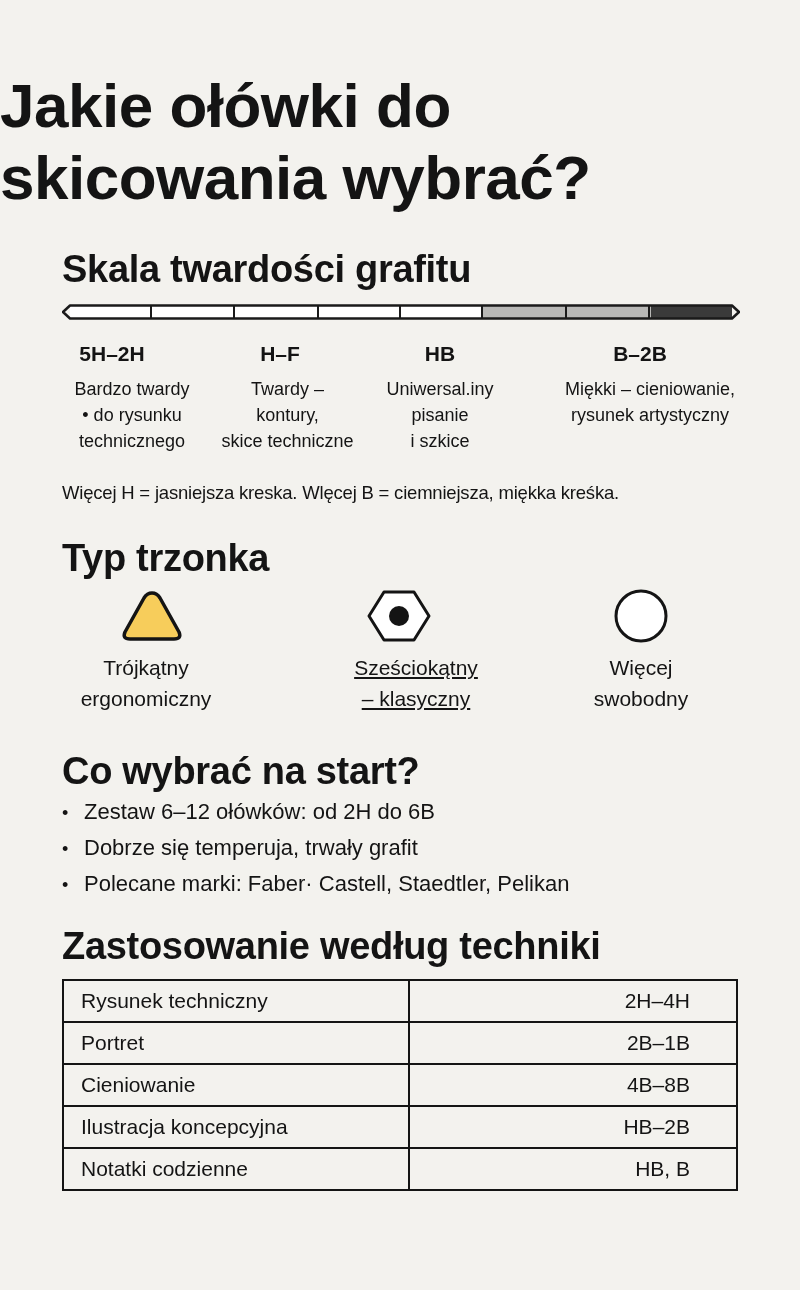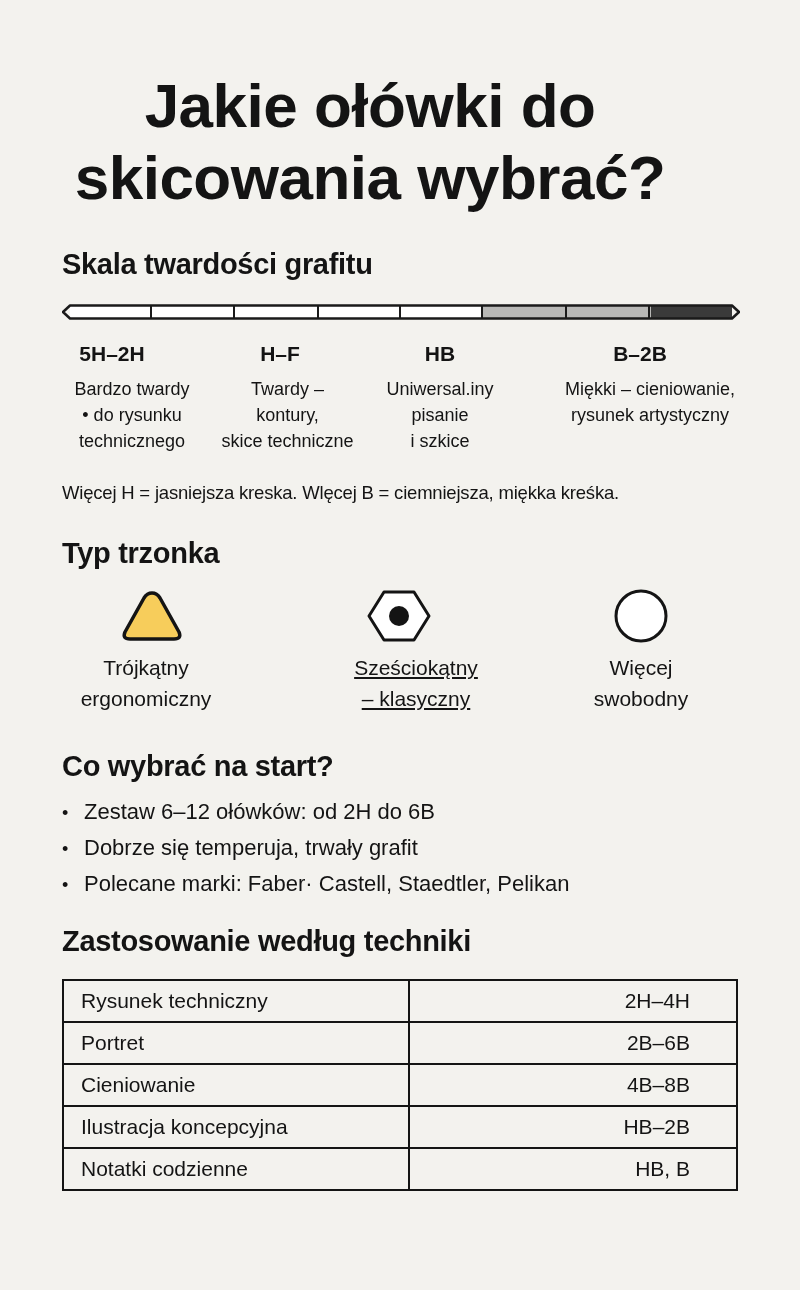--- a/index.html
+++ b/index.html
@@ -6,27 +6,26 @@
     body {
       width: 800px; height: 1290px;
       background: #f3f2ee;
       color: #141414;
       font-family: "Liberation Sans", sans-serif;
       position: relative;
       overflow: hidden;
     }
     .title {
       position: absolute; left: 0; width: 740px; top: 70px;
-      text-align: center;
       font-size: 62px; font-weight: bold; line-height: 72px;
       letter-spacing: -0.5px;
     }
     .h2 {
       position: absolute; left: 62px;
-      font-size: 29px; font-weight: bold; letter-spacing: -0.3px;
+      font-size: 38px; font-weight: bold; letter-spacing: -0.3px;
     }
     .scale-bar {
       position: absolute; left: 62px; top: 304px; width: 678px; height: 16px;
     }
     .grade {
       position: absolute; top: 342px; width: 180px; text-align: center;
       font-size: 21px; font-weight: bold;
     }
     .grade-desc {
       position: absolute; top: 376px; text-align: center;
@@ -152,21 +151,21 @@
 
 <div class="h2" style="top:925px;">Zastosowanie według techniki</div>
 <table class="usage">
   <tbody>
       <tr>
     <td class="k">Rysunek techniczny</td>
     <td class="v">2H–4H</td>
   </tr>
   <tr>
     <td class="k">Portret</td>
-    <td class="v">2B–6B</td>
+    <td class="v">2B–1B</td>
   </tr>
   <tr>
     <td class="k">Cieniowanie</td>
     <td class="v">4B–8B</td>
   </tr>
   <tr>
     <td class="k">Ilustracja koncepcyjna</td>
     <td class="v">HB–2B</td>
   </tr>
   <tr>

